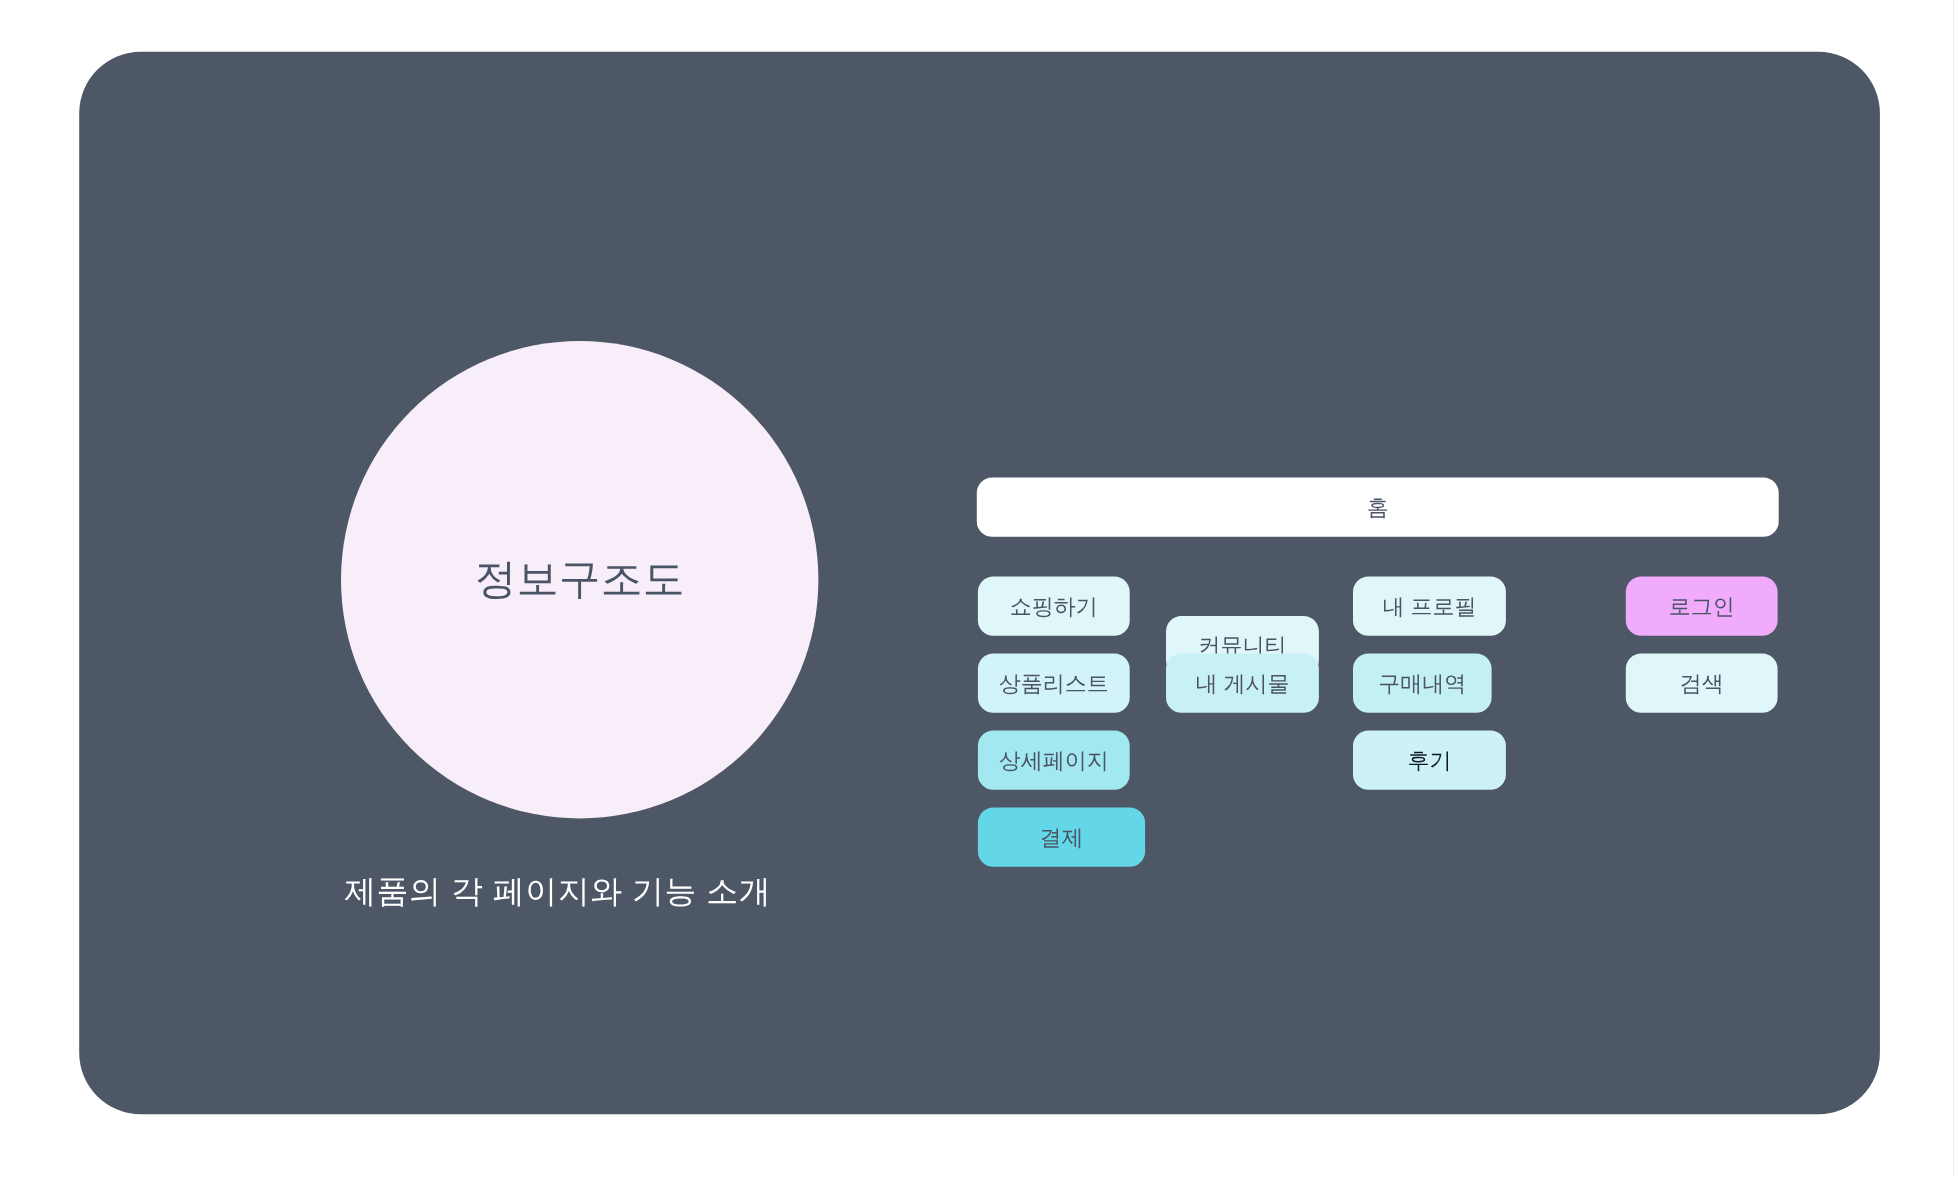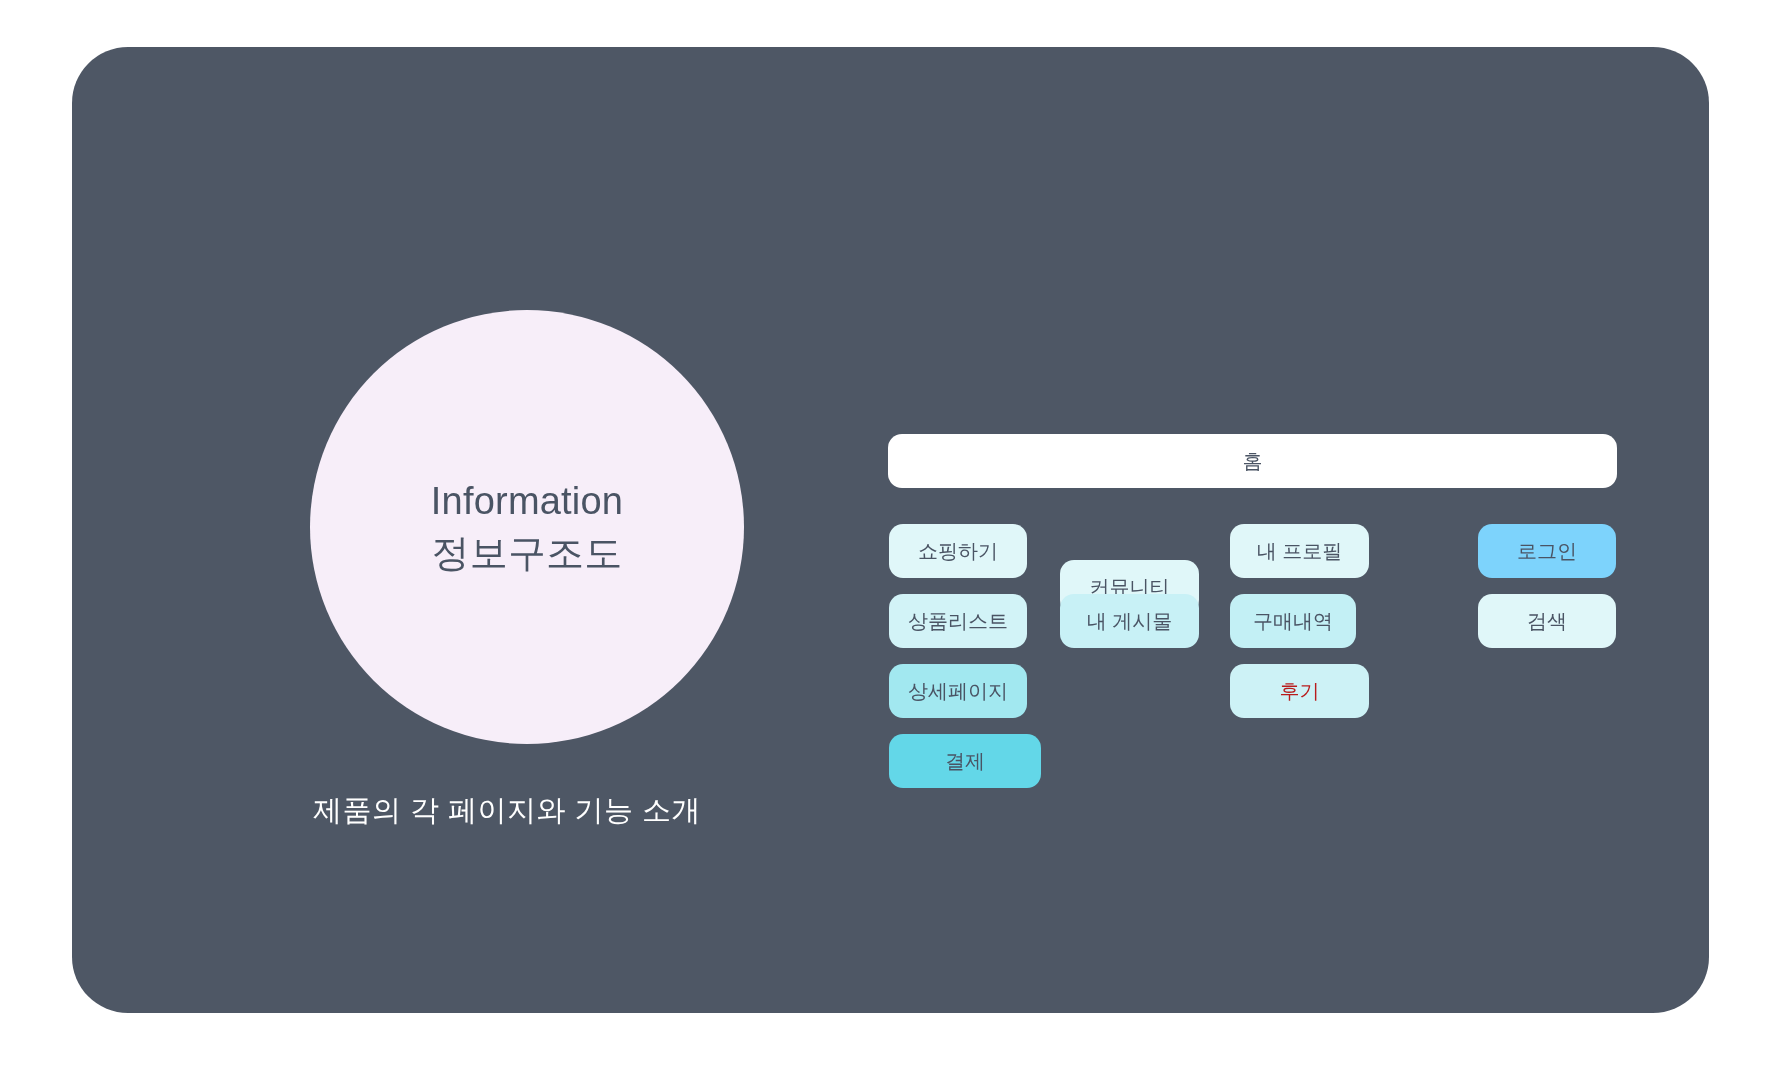--- a/index.html
+++ b/index.html
@@ -76,39 +76,38 @@
   }
 </style>
 </head>
 <body>
 
 <div class="canvas">
   <div class="card" style="background: rgb(78, 87, 101);">
 
     <div class="circle" style="background: rgb(247, 238, 249); color: rgb(74, 84, 100);">
       <div class="circle-text">
-        <div>Information</div>
         <div>정보구조도</div>
       </div>
     </div>
 
     <div class="caption" style="color: rgb(255, 255, 255);">제품의 각 페이지와 기능 소개</div>
 
     <div class="home-bar" style="background: rgb(255, 255, 255); color: rgb(74, 84, 100);">
       <span>홈</span>
     </div>
 
     <div>
         <div class="node" style="left: 817px; top: 477px; width: 138px; background: rgb(224, 247, 249); color: rgb(74, 84, 100);">쇼핑하기</div>
         <div class="node" style="left: 817px; top: 547px; width: 138px; background: rgb(210, 243, 247); color: rgb(74, 84, 100);">상품리스트</div>
         <div class="node" style="left: 817px; top: 617px; width: 138px; background: rgb(162, 232, 240); color: rgb(74, 84, 100);">상세페이지</div>
         <div class="node" style="left: 817px; top: 687px; width: 152px; background: rgb(99, 215, 232); color: rgb(74, 84, 100);">결제</div>
         <div class="node" style="left: 988px; top: 477px; width: 139px; background: rgb(224, 247, 249); color: rgb(74, 84, 100); margin-top: 36px;">커뮤니티</div>
         <div class="node" style="left: 988px; top: 547px; width: 139px; background: rgb(200, 241, 246); color: rgb(74, 84, 100);">내 게시물</div>
         <div class="node" style="left: 1158px; top: 477px; width: 139px; background: rgb(224, 247, 249); color: rgb(74, 84, 100);">내 프로필</div>
         <div class="node" style="left: 1158px; top: 547px; width: 126px; background: rgb(195, 240, 245); color: rgb(74, 84, 100);">구매내역</div>
-        <div class="node" style="left: 1158px; top: 617px; width: 139px; background: rgb(205, 242, 246); color: #b91c1c;">후기</div>
-        <div class="node" style="left: 1406px; top: 477px; width: 138px; background: #7dd3fc; color: rgb(74, 84, 100);">로그인</div>
+        <div class="node" style="left: 1158px; top: 617px; width: 139px; background: rgb(205, 242, 246); color: #0f172a;">후기</div>
+        <div class="node" style="left: 1406px; top: 477px; width: 138px; background: #f0abfc; color: rgb(74, 84, 100);">로그인</div>
         <div class="node" style="left: 1406px; top: 547px; width: 138px; background: rgb(224, 247, 249); color: rgb(74, 84, 100);">검색</div>
       </div>
 
   </div>
 </div>
 
 </body></html>

